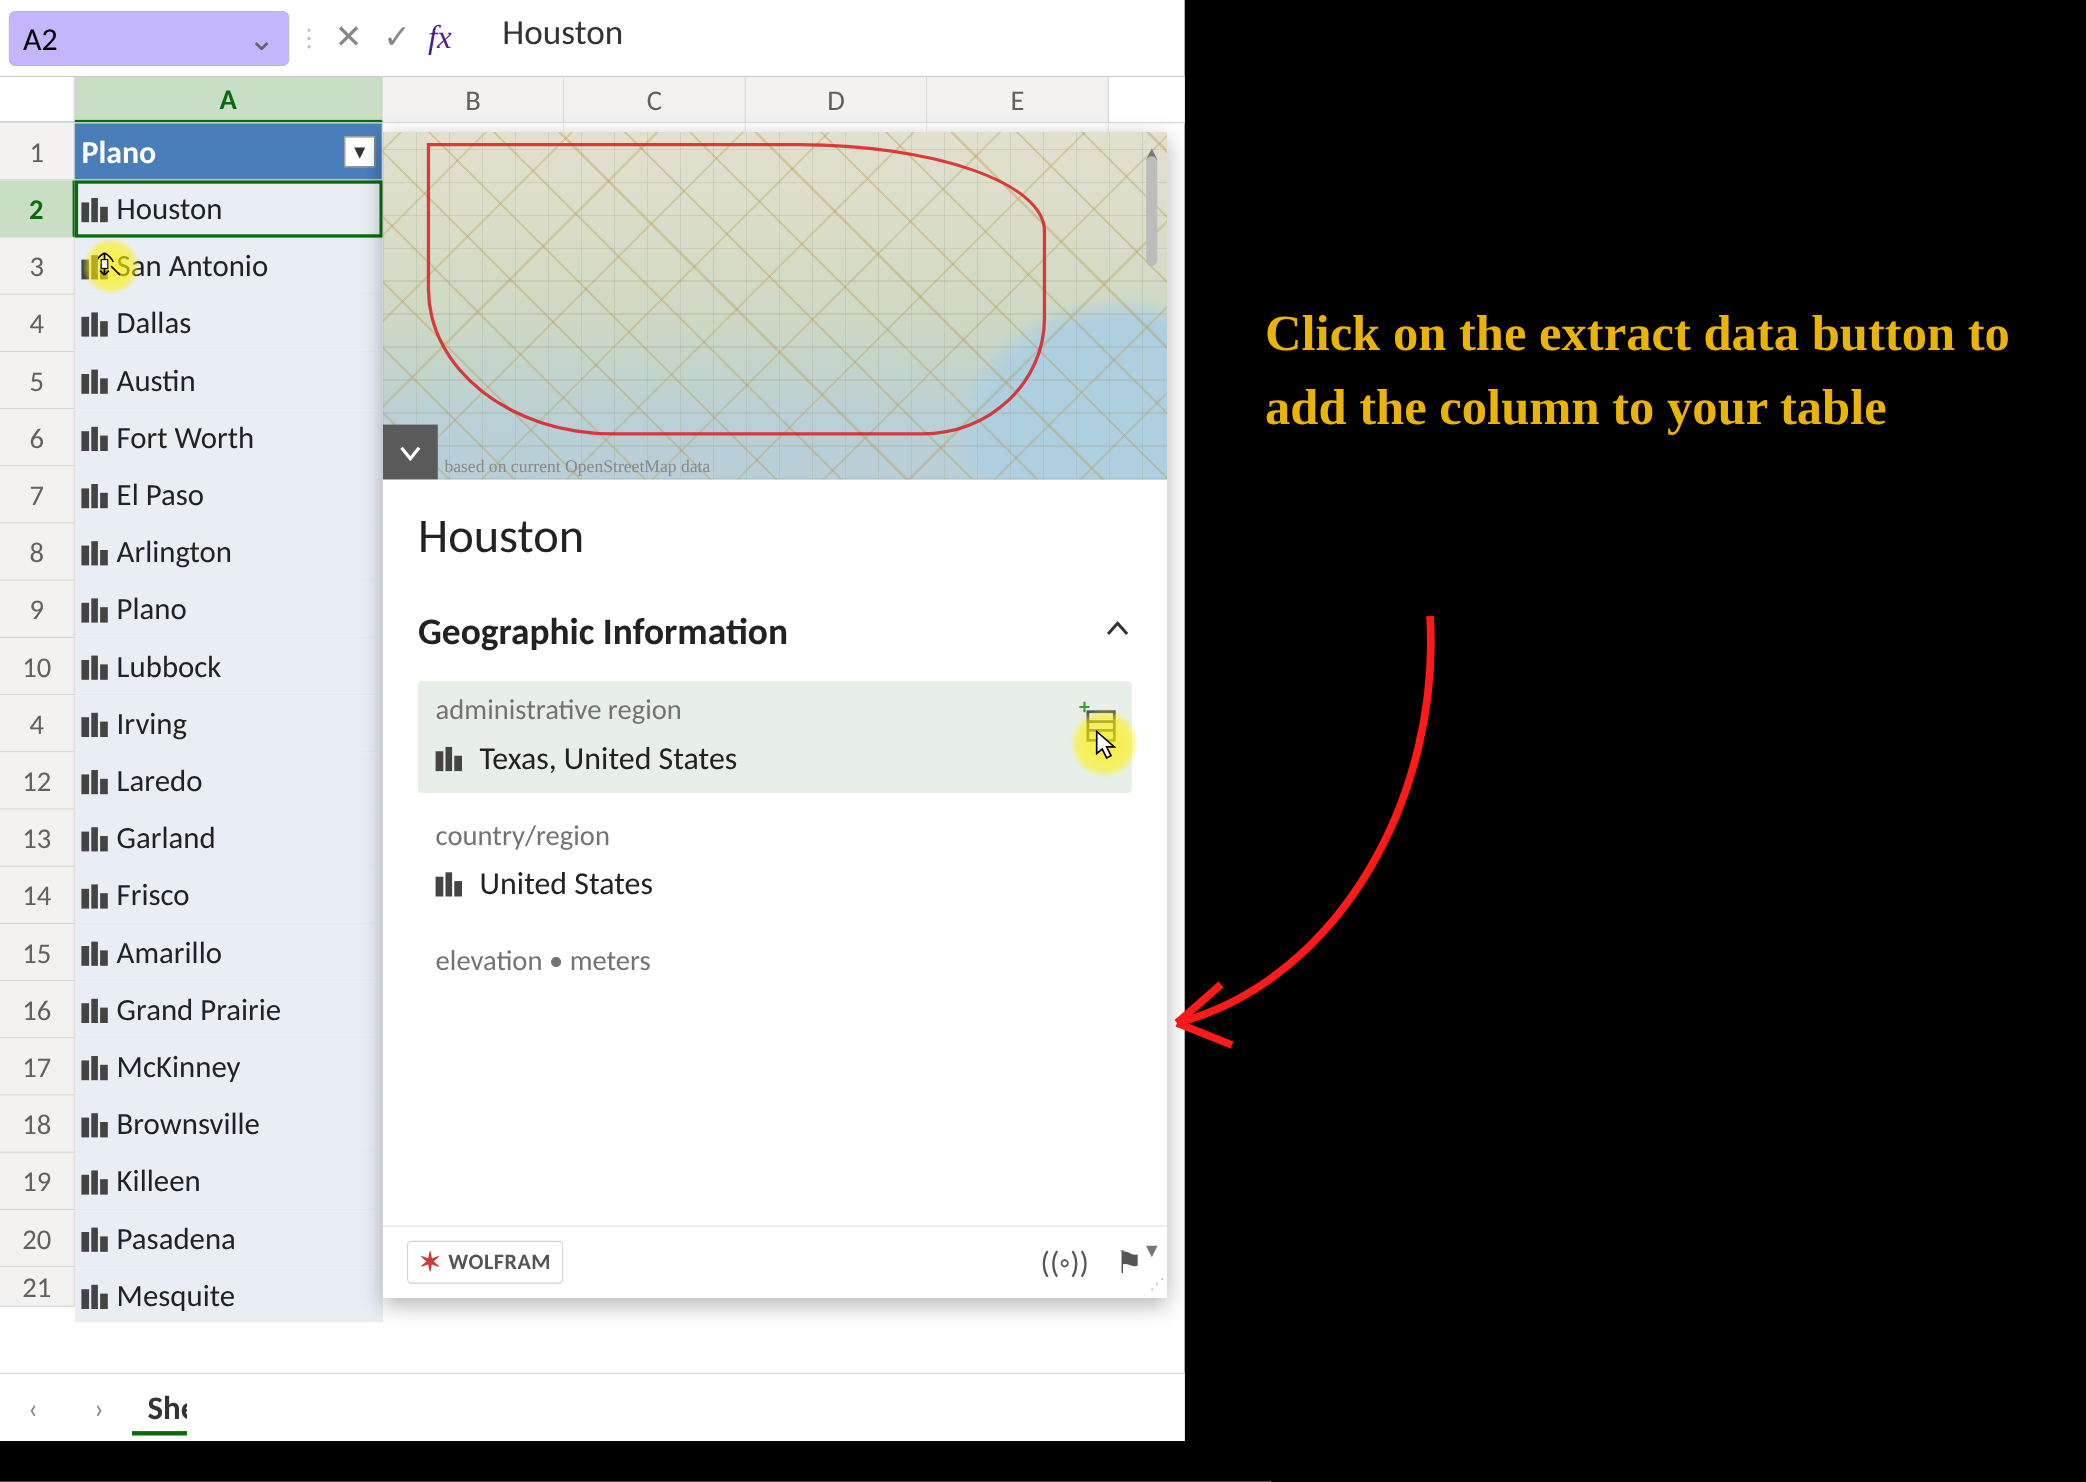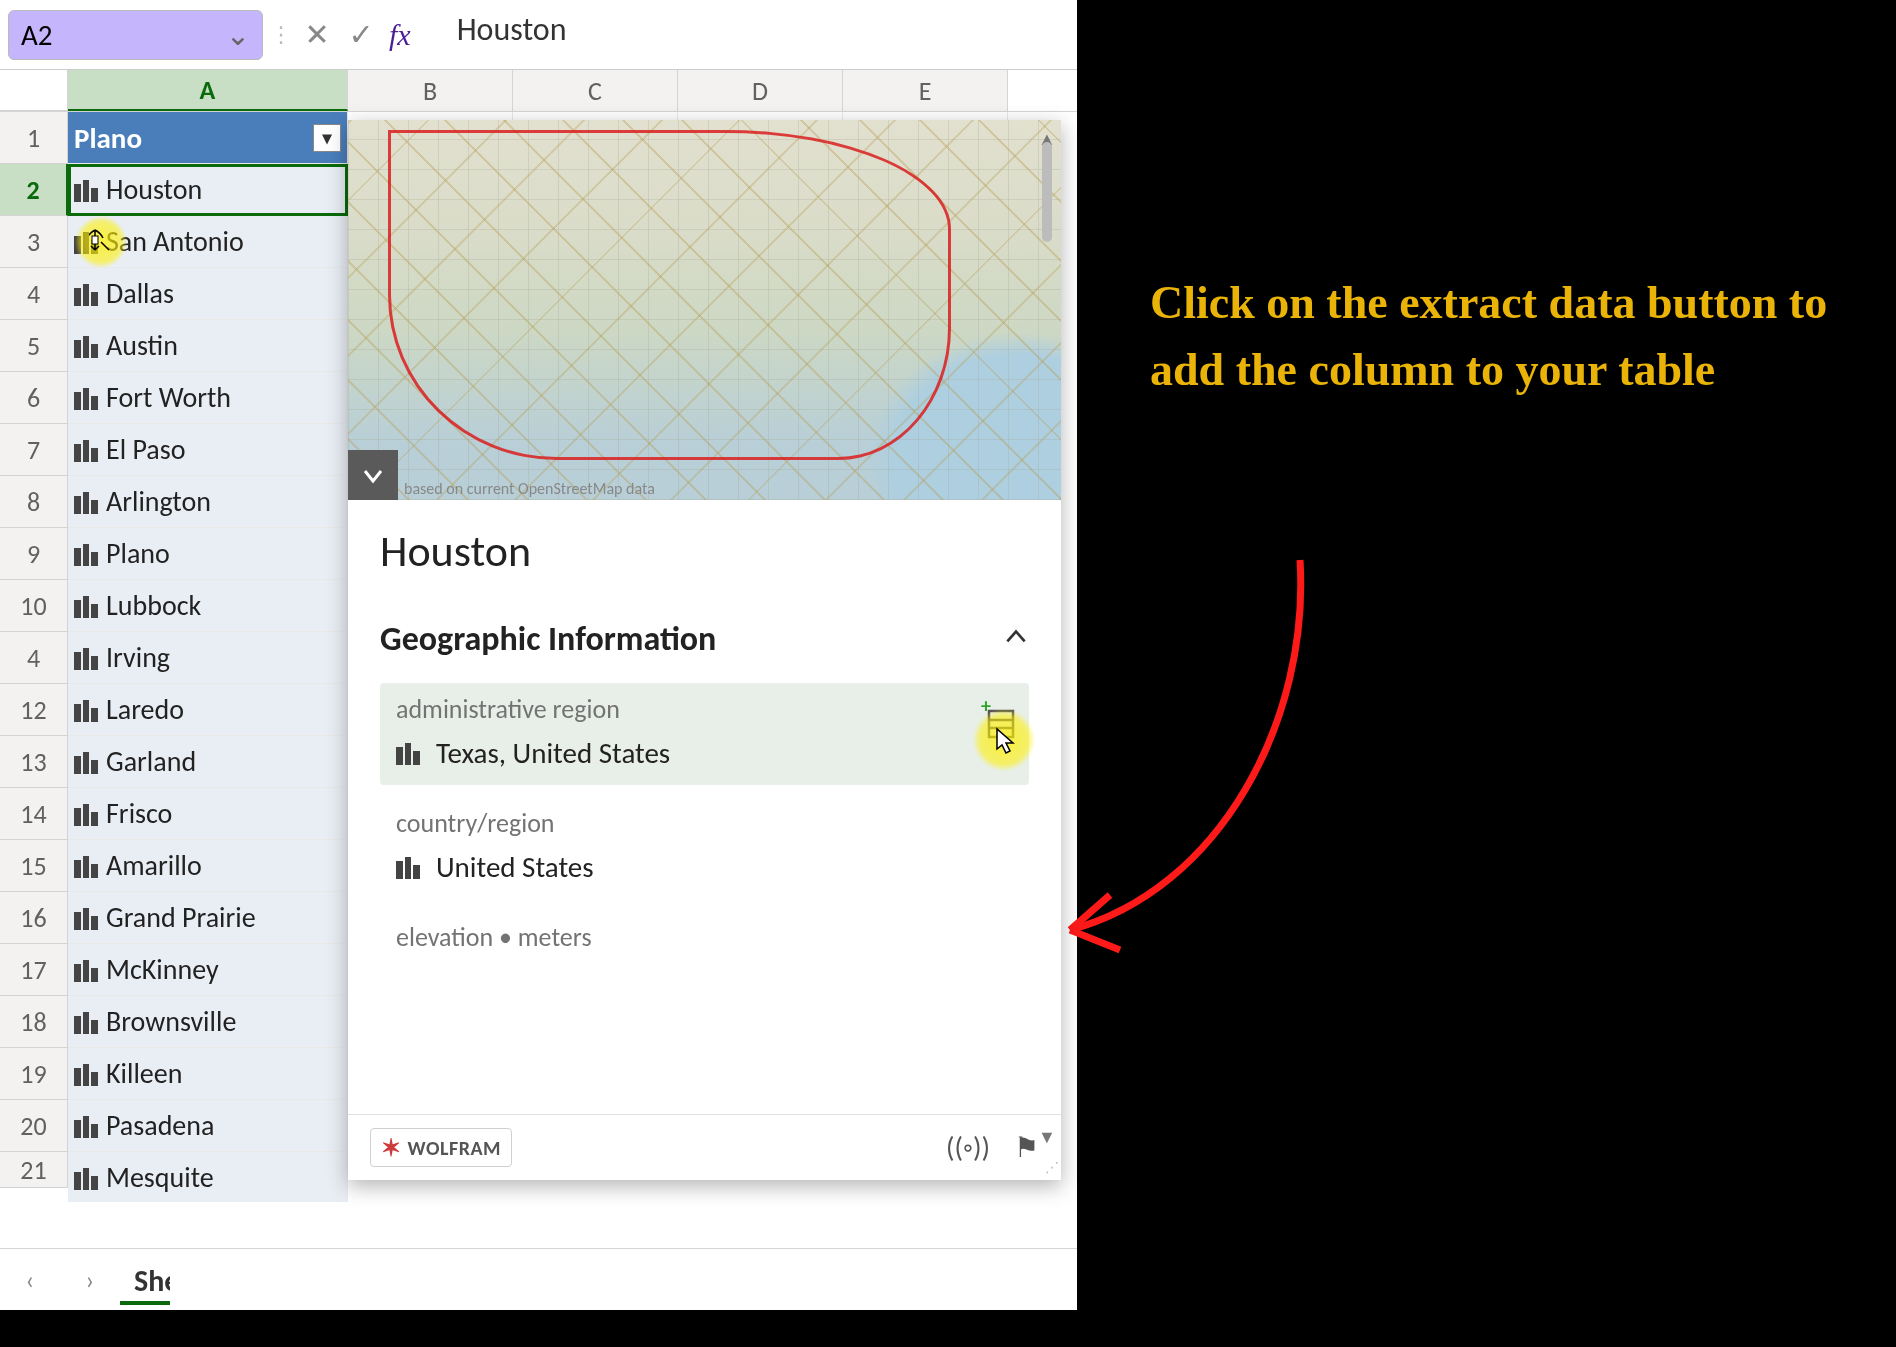--- a/index.html
+++ b/index.html
@@ -109,22 +109,23 @@
     background:#fff; box-shadow:0 6px 20px rgba(0,0,0,0.3);
     display:flex; flex-direction:column; z-index:10;
   }
   .card-scrollbar {
     position:absolute; right:4px; top:8px; width:20px; height:1020px;
     display:flex; flex-direction:column; align-items:center; justify-content:space-between;
   }
   .card-scrollbar .thumb { width:10px; height:100px; background:#bcbcbc; border-radius:5px; position:absolute; top:14px;}
   .card-scrollbar .tri { color:#777; font-size:18px; }
   .map-img {
-    height:380px; position:relative; overflow:hidden;
+    height:316px; position:relative; overflow:hidden;
     background: linear-gradient(180deg,#e2e0cf 0%, #d9dcc8 30%, #cdd8c4 55%, #b8cfd7 85%);
+    font-family: Liberation Serif, serif;
   }
   .map-lines {
     position:absolute; inset:0;
     background:
       repeating-linear-gradient(45deg, rgba(180,155,80,0.35) 0 2px, transparent 2px 42px),
       repeating-linear-gradient(-45deg, rgba(180,155,80,0.3) 0 2px, transparent 2px 55px),
       repeating-linear-gradient(0deg, rgba(160,160,140,0.25) 0 1px, transparent 1px 30px),
       repeating-linear-gradient(90deg, rgba(160,160,140,0.25) 0 1px, transparent 1px 30px);
   }
   .map-boundary {

